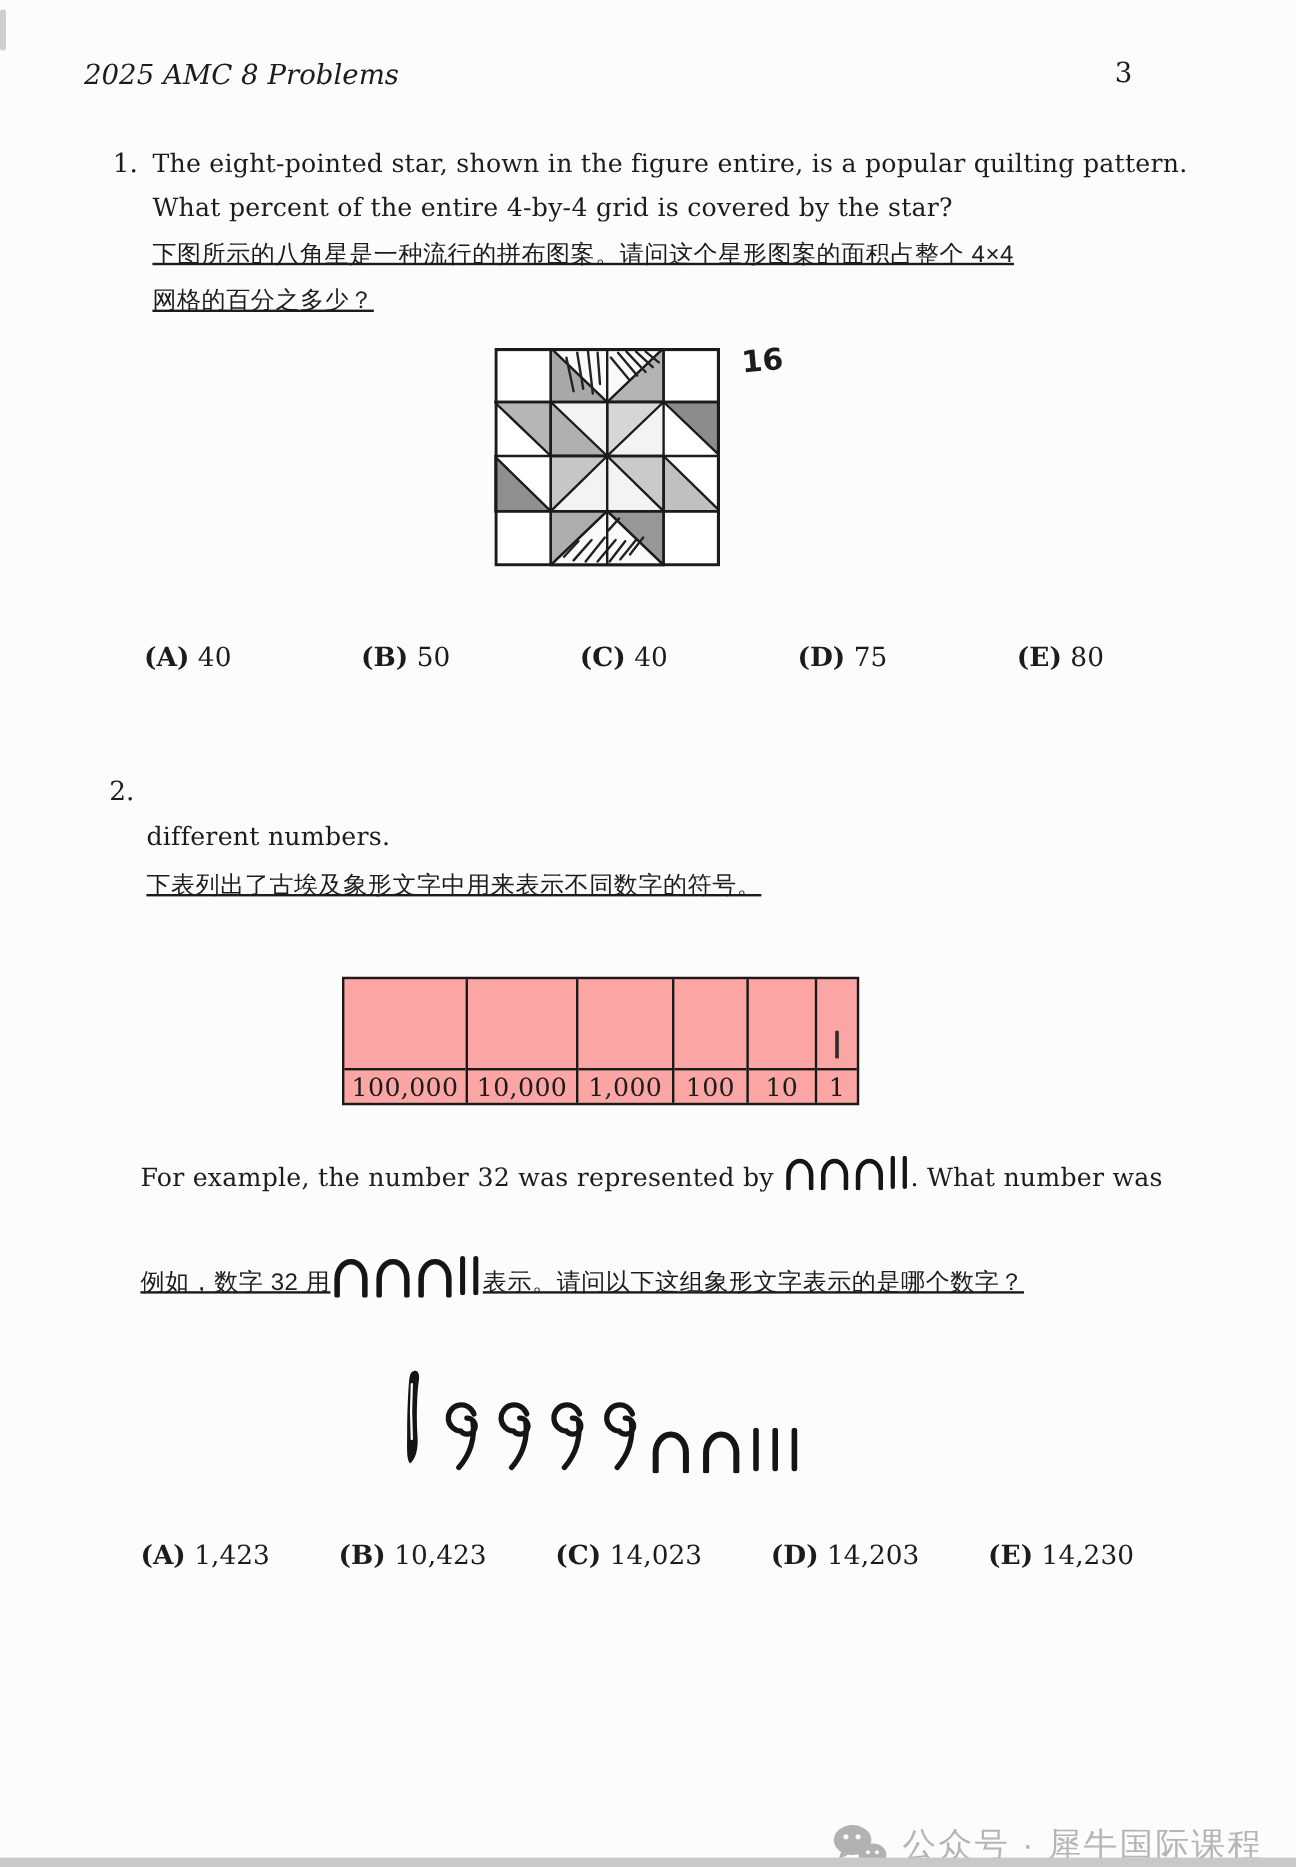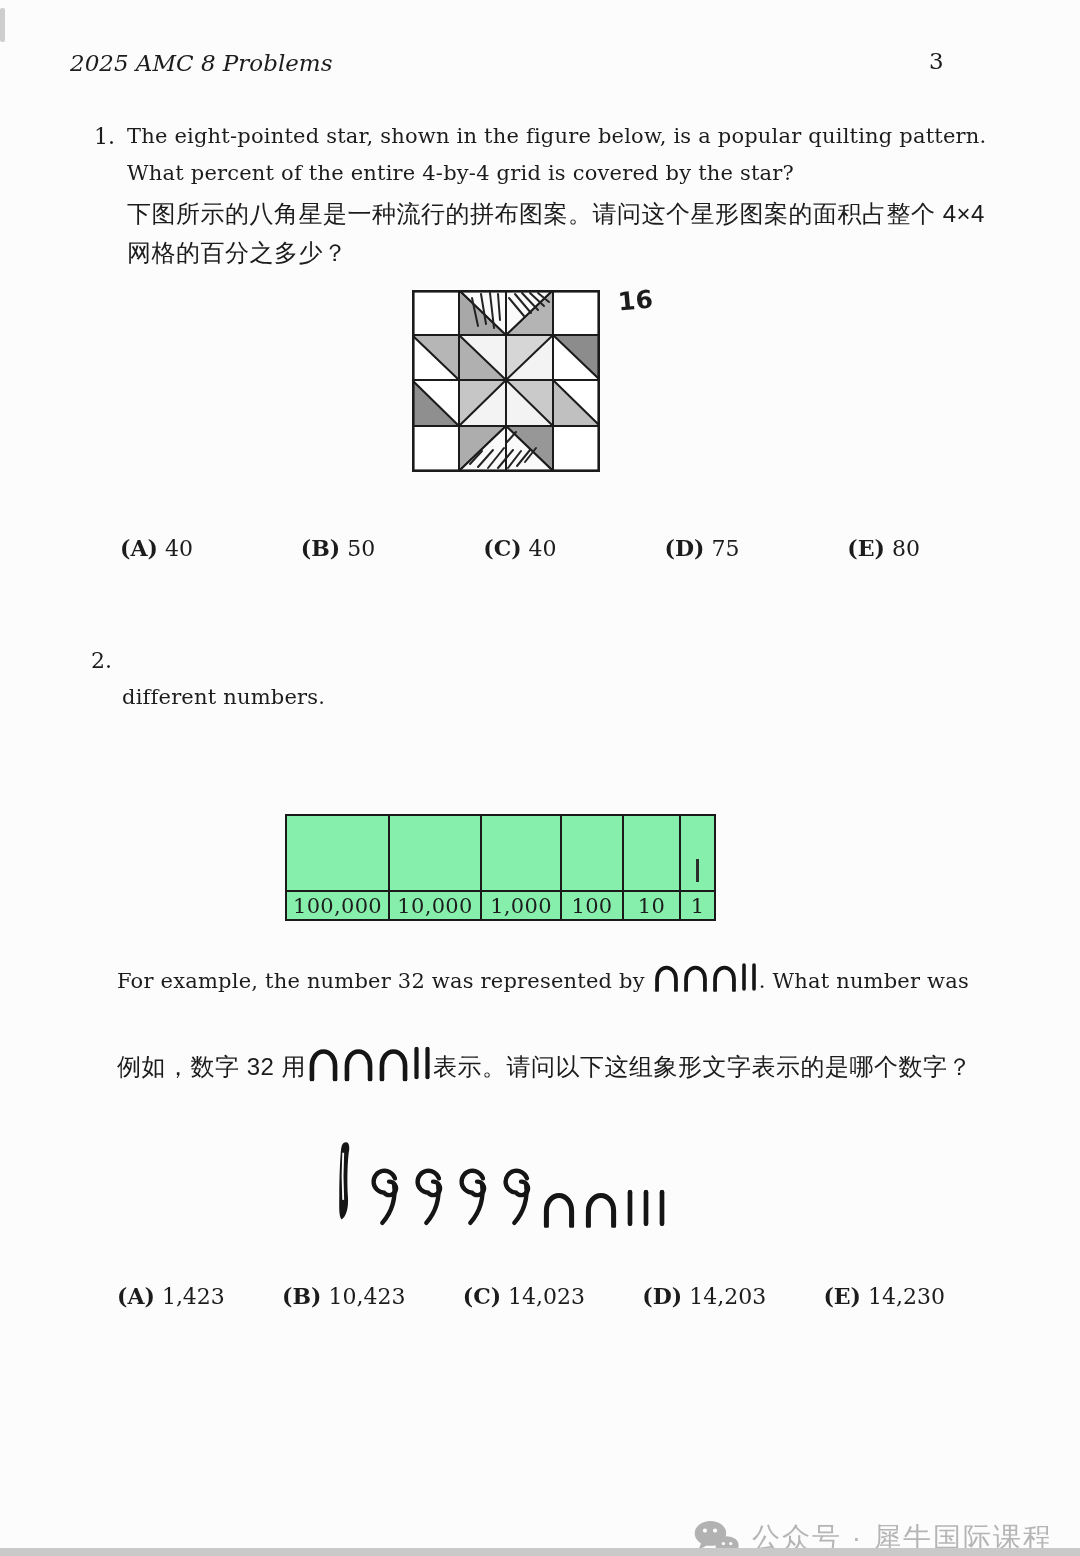--- a/index.html
+++ b/index.html
@@ -2,29 +2,29 @@
 <html><head>
 <meta charset="utf-8">
 <style>
   html,body{margin:0;padding:0;background:#e8e8e8;}
   .page{position:relative;width:1080px;height:1556px;background:#fcfcfc;
         font-family:"DejaVu Serif", serif;color:#1c1c1c;overflow:hidden;margin:0 auto;}
   .abs{position:absolute;white-space:nowrap;}
   .hdr{font-style:italic;font-size:23px;}
   .pnum{font-size:23px;}
   .en{font-size:21px;letter-spacing:.2px;}
-  .zh{font-size:24px;font-family:"Liberation Sans", sans-serif;letter-spacing:.5px;}
+  .zh{font-size:20px;font-family:"Liberation Sans", sans-serif;letter-spacing:.5px;text-decoration:underline;}
   .qnum{font-size:22px;}
   .choices{display:flex;justify-content:space-between;font-size:22px;}
   .choice{white-space:nowrap;}
   .choice b{font-weight:bold;}
   .annot16{font-family:"DejaVu Sans", sans-serif;font-weight:600;font-size:25px;
            transform:rotate(-5deg);}
   
-  .htable{display:flex;border:2.4px solid #1a1a1a;background:#86efac;}
+  .htable{display:flex;border:2.4px solid #1a1a1a;background:#fca5a5;}
   .hcol{display:flex;flex-direction:column;}
   .hcol + .hcol{border-left:2.2px solid #1a1a1a;}
   .hcell-top{height:74px;border-bottom:2.2px solid #1a1a1a;display:flex;align-items:flex-end;justify-content:center;}
   .hcell-bot{height:27px;display:flex;align-items:center;justify-content:center;
              font-size:21px;letter-spacing:.3px;}
   .unit-stroke{display:block;width:3px;height:23px;background:#2c2c2c;margin-bottom:8px;}
   
   .run{display:inline;}
   .glyph{display:inline-block;}
   .run-en .glyph-arch{width:27px;height:30px;vertical-align:-4px;margin:0 1px;}
@@ -65,21 +65,21 @@
 </svg>
 
 <div class="page">
 
   <div class="edge-smudge"></div>
 
   <div class="abs hdr" style="left:70px;top:50px;">2025 AMC 8 Problems</div>
   <div class="abs pnum" style="left:929px;top:48px;">3</div>
 
   <div class="abs qnum" style="left:94px;top:124px;">1.</div>
-  <div class="abs en" style="left:127px;top:124px;">The eight-pointed star, shown in the figure below, is a popular quilting pattern.</div>
+  <div class="abs en" style="left:127px;top:124px;">The eight-pointed star, shown in the figure entire, is a popular quilting pattern.</div>
   <div class="abs en" style="left:127px;top:161px;">What percent of the entire 4-by-4 grid is covered by the star?</div>
   <div class="abs zh" style="left:127px;top:198px;">下图所示的八角星是一种流行的拼布图案。请问这个星形图案的面积占整个 4×4</div>
   <div class="abs zh" style="left:127px;top:237px;">网格的百分之多少？</div>
 
   <svg class="abs" style="left:412px;top:290px;" width="188" height="182" viewBox="0 0 188 182">
     <rect x="1" y="1" width="186" height="180" fill="#ffffff" stroke="none"></rect>
     <rect x="47" y="45" width="94" height="91" fill="#f3f3f3"></rect>
     <g stroke="#1b1b1b" stroke-width="2" stroke-linejoin="round">
 
       <polygon points="47,0 47,45 94,45" fill="#a8a8a8"></polygon>
@@ -139,20 +139,21 @@
   <div class="abs choices" style="left:120px;top:535px;width:800px;" id="choices1">
       <span class="choice"><b>(A)</b><span> 40</span></span>
       <span class="choice"><b>(B)</b><span> 50</span></span>
       <span class="choice"><b>(C)</b><span> 40</span></span>
       <span class="choice"><b>(D)</b><span> 75</span></span>
       <span class="choice"><b>(E)</b><span> 80</span></span>
     </div>
 
   <div class="abs qnum" style="left:91px;top:648px;">2.</div>
   <div class="abs en" style="left:122px;top:685px;">different numbers.</div>
+  <div class="abs zh" style="left:122px;top:724px;">下表列出了古埃及象形文字中用来表示不同数字的符号。</div>
 
   <div class="abs htable" style="left:285px;top:814px;" id="htable">
       <div class="hcol" style="width: 101px;">
         <div class="hcell-top"></div>
         <div class="hcell-bot">100,000</div>
       </div>
       <div class="hcol" style="width: 90px;">
         <div class="hcell-top"></div>
         <div class="hcell-bot">10,000</div>
       </div>

